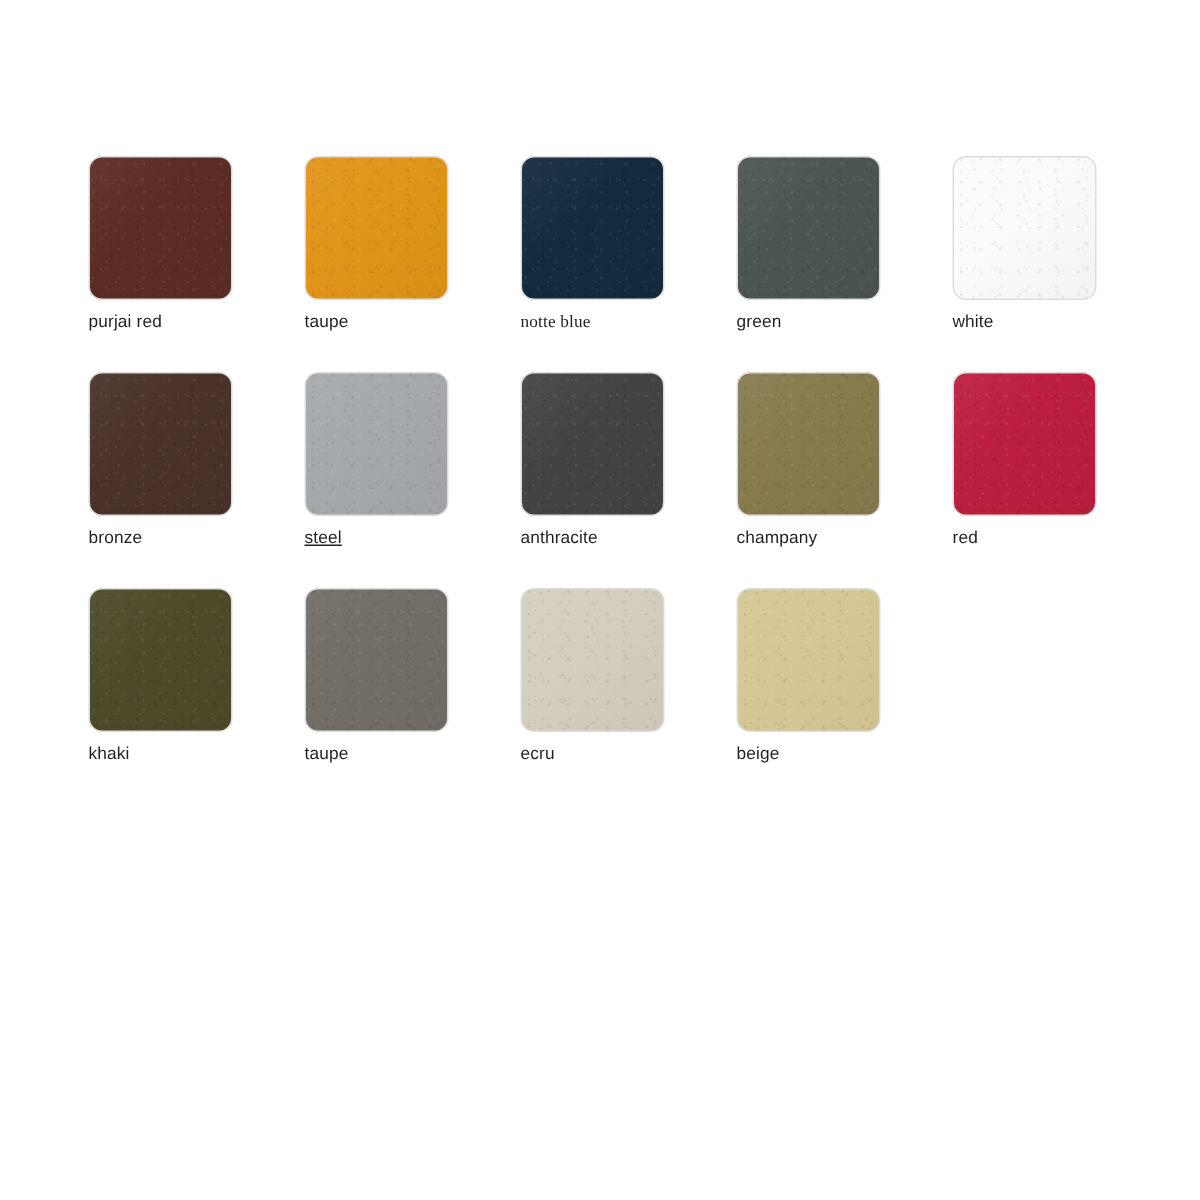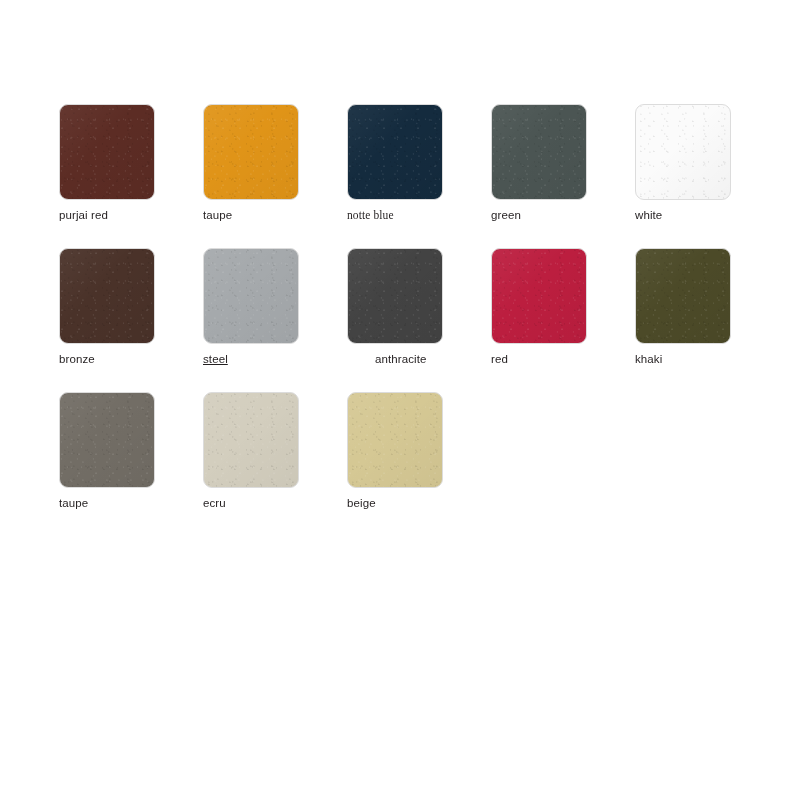--- a/index.html
+++ b/index.html
@@ -122,21 +122,25 @@
       <div class="swatch-cell">
         <div class="swatch-chip" style="background-color: rgb(74, 50, 41); border-color: rgb(220, 220, 220);"></div>
         <div class="swatch-label" style="color: rgb(35, 31, 32);">bronze</div>
       </div>
       <div class="swatch-cell">
         <div class="swatch-chip" style="background-color: rgb(165, 169, 172); border-color: rgb(220, 220, 220);"></div>
         <div class="swatch-label" style="color: rgb(35, 31, 32); text-decoration: underline;">steel</div>
       </div>
       <div class="swatch-cell">
         <div class="swatch-chip" style="background-color: rgb(67, 67, 67); border-color: rgb(220, 220, 220);"></div>
-        <div class="swatch-label" style="color: rgb(35, 31, 32); margin-left: 28px;">anthracite</div>
+        <div class="swatch-label" style="color: rgb(35, 31, 32);">anthracite</div>
+      </div>
+      <div class="swatch-cell">
+        <div class="swatch-chip" style="background-color: rgb(135, 122, 78); border-color: rgb(220, 220, 220);"></div>
+        <div class="swatch-label" style="color: rgb(35, 31, 32);">champany</div>
       </div>
       <div class="swatch-cell">
         <div class="swatch-chip" style="background-color: rgb(188, 30, 63); border-color: rgb(220, 220, 220);"></div>
         <div class="swatch-label" style="color: rgb(35, 31, 32);">red</div>
       </div>
       <div class="swatch-cell">
         <div class="swatch-chip" style="background-color: rgb(76, 74, 40); border-color: rgb(220, 220, 220);"></div>
         <div class="swatch-label" style="color: rgb(35, 31, 32);">khaki</div>
       </div>
       <div class="swatch-cell">

